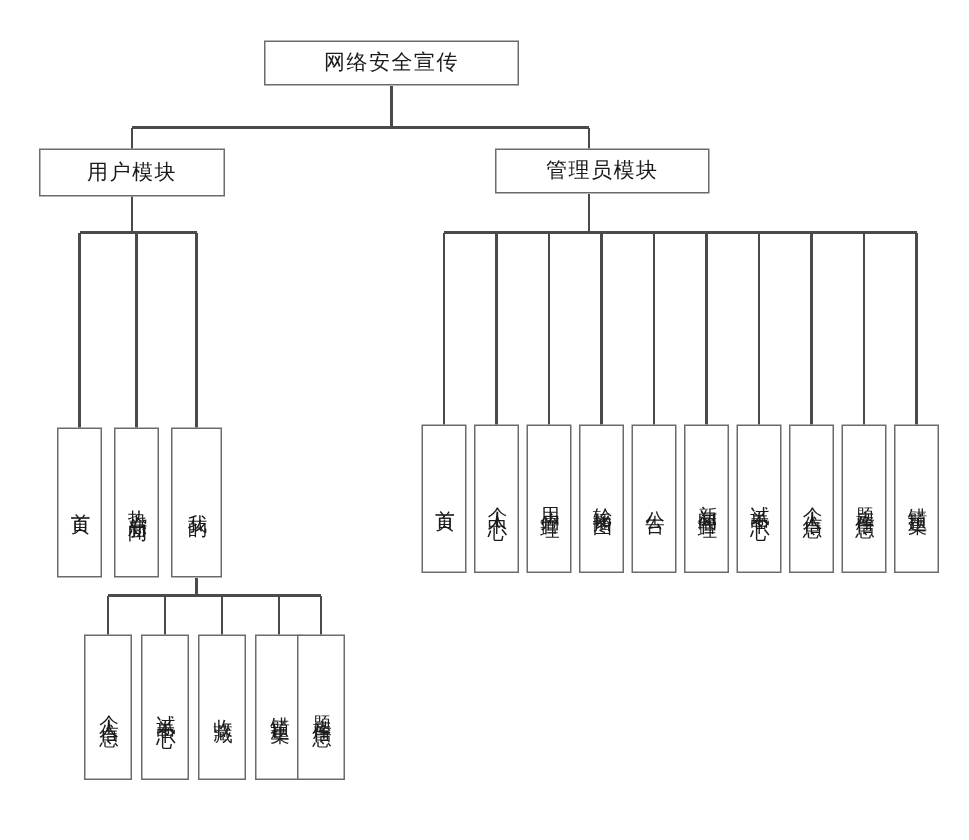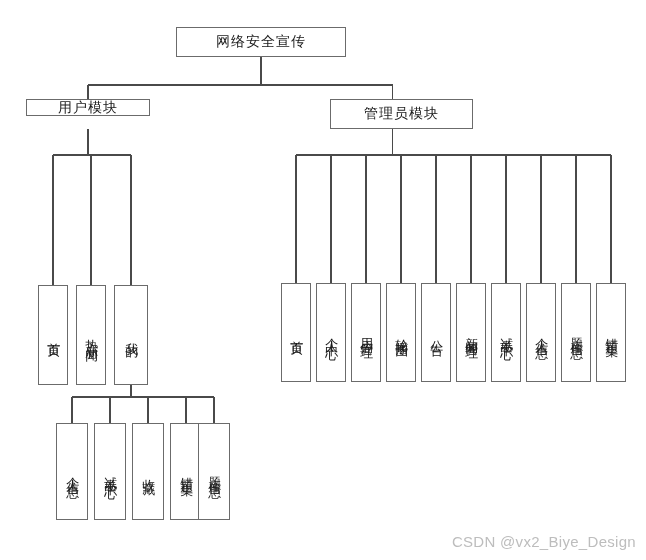--- a/index.html
+++ b/index.html
@@ -90,35 +90,34 @@
       <line x1="401" y1="155" x2="401" y2="283" stroke="#4a4a4a" stroke-width="1.4" shape-rendering="crispEdges"></line>
       <line x1="436" y1="155" x2="436" y2="283" stroke="#4a4a4a" stroke-width="1.4" shape-rendering="crispEdges"></line>
       <line x1="471" y1="155" x2="471" y2="283" stroke="#4a4a4a" stroke-width="1.4" shape-rendering="crispEdges"></line>
       <line x1="506" y1="155" x2="506" y2="283" stroke="#4a4a4a" stroke-width="1.4" shape-rendering="crispEdges"></line>
       <line x1="541" y1="155" x2="541" y2="283" stroke="#4a4a4a" stroke-width="1.4" shape-rendering="crispEdges"></line>
       <line x1="576" y1="155" x2="576" y2="283" stroke="#4a4a4a" stroke-width="1.4" shape-rendering="crispEdges"></line>
       <line x1="611" y1="155" x2="611" y2="283" stroke="#4a4a4a" stroke-width="1.4" shape-rendering="crispEdges"></line>
     </svg>
   <div id="nodes">
       <div class="node horiz" style="left: 176px; top: 27px; width: 170px; height: 30px;">网络安全宣传</div>
-      <div class="node horiz" style="left: 26px; top: 99px; width: 124px; height: 17px;">用户模块</div>
+      <div class="node horiz" style="left: 26px; top: 99px; width: 124px; height: 32px;">用户模块</div>
       <div class="node vert" style="left: 38px; top: 285px; width: 30px; height: 100px;">首页</div>
       <div class="node vert" style="left: 76px; top: 285px; width: 30px; height: 100px;">热点新闻</div>
       <div class="node vert" style="left: 114px; top: 285px; width: 34px; height: 100px;">我的</div>
       <div class="node vert" style="left: 56px; top: 423px; width: 32px; height: 97px;">个人信息</div>
       <div class="node vert" style="left: 94px; top: 423px; width: 32px; height: 97px;">试卷中心</div>
       <div class="node vert" style="left: 132px; top: 423px; width: 32px; height: 97px;">收藏</div>
       <div class="node vert" style="left: 170px; top: 423px; width: 32px; height: 97px;">错题集</div>
       <div class="node vert" style="left: 198px; top: 423px; width: 32px; height: 97px;">题库信息</div>
       <div class="node horiz" style="left: 330px; top: 99px; width: 143px; height: 30px;">管理员模块</div>
       <div class="node vert" style="left: 281px; top: 283px; width: 30px; height: 99px;">首页</div>
       <div class="node vert" style="left: 316px; top: 283px; width: 30px; height: 99px;">个人中心</div>
       <div class="node vert" style="left: 351px; top: 283px; width: 30px; height: 99px;">用户管理</div>
       <div class="node vert" style="left: 386px; top: 283px; width: 30px; height: 99px;">轮播图</div>
       <div class="node vert" style="left: 421px; top: 283px; width: 30px; height: 99px;">公告</div>
       <div class="node vert" style="left: 456px; top: 283px; width: 30px; height: 99px;">新闻管理</div>
       <div class="node vert" style="left: 491px; top: 283px; width: 30px; height: 99px;">试卷中心</div>
       <div class="node vert" style="left: 526px; top: 283px; width: 30px; height: 99px;">个人信息</div>
       <div class="node vert" style="left: 561px; top: 283px; width: 30px; height: 99px;">题库信息</div>
       <div class="node vert" style="left: 596px; top: 283px; width: 30px; height: 99px;">错题集</div>
     </div>
-  <div class="watermark">CSDN @vx2_Biye_Design</div>
 </div>
 
 </body></html>

